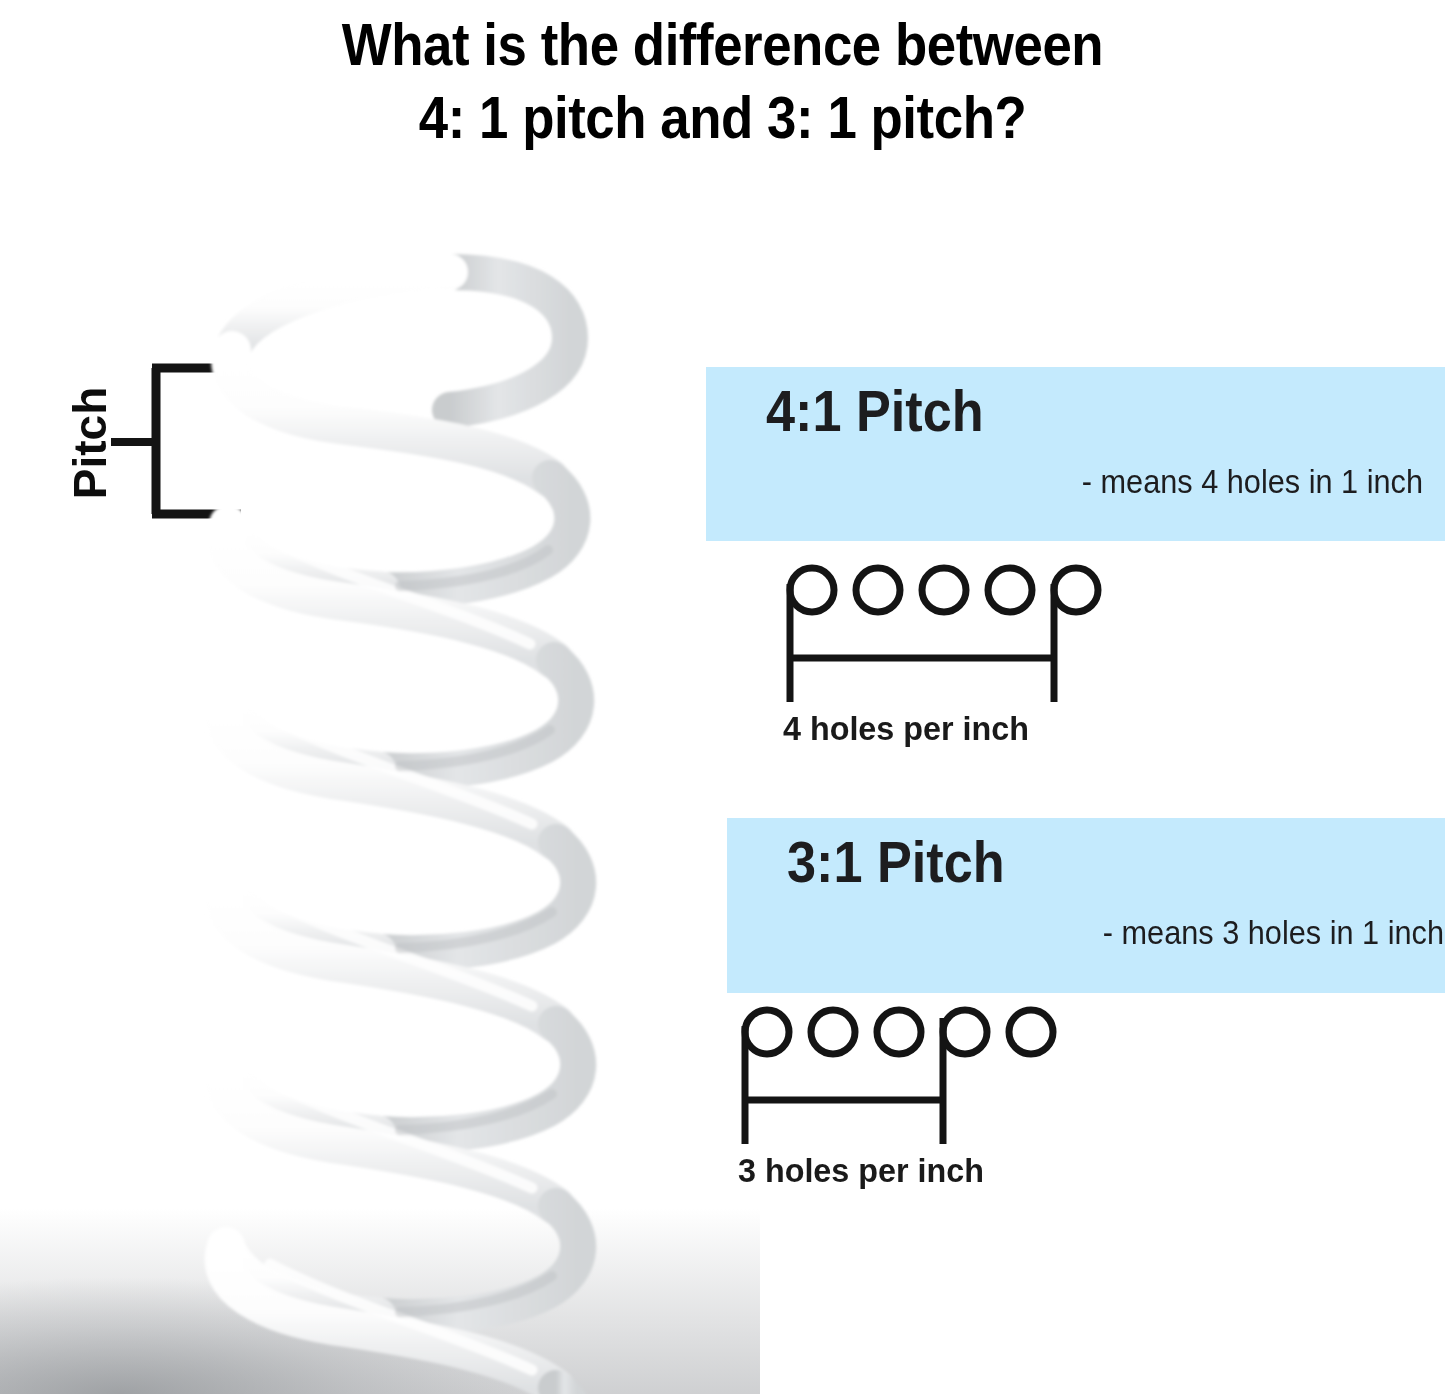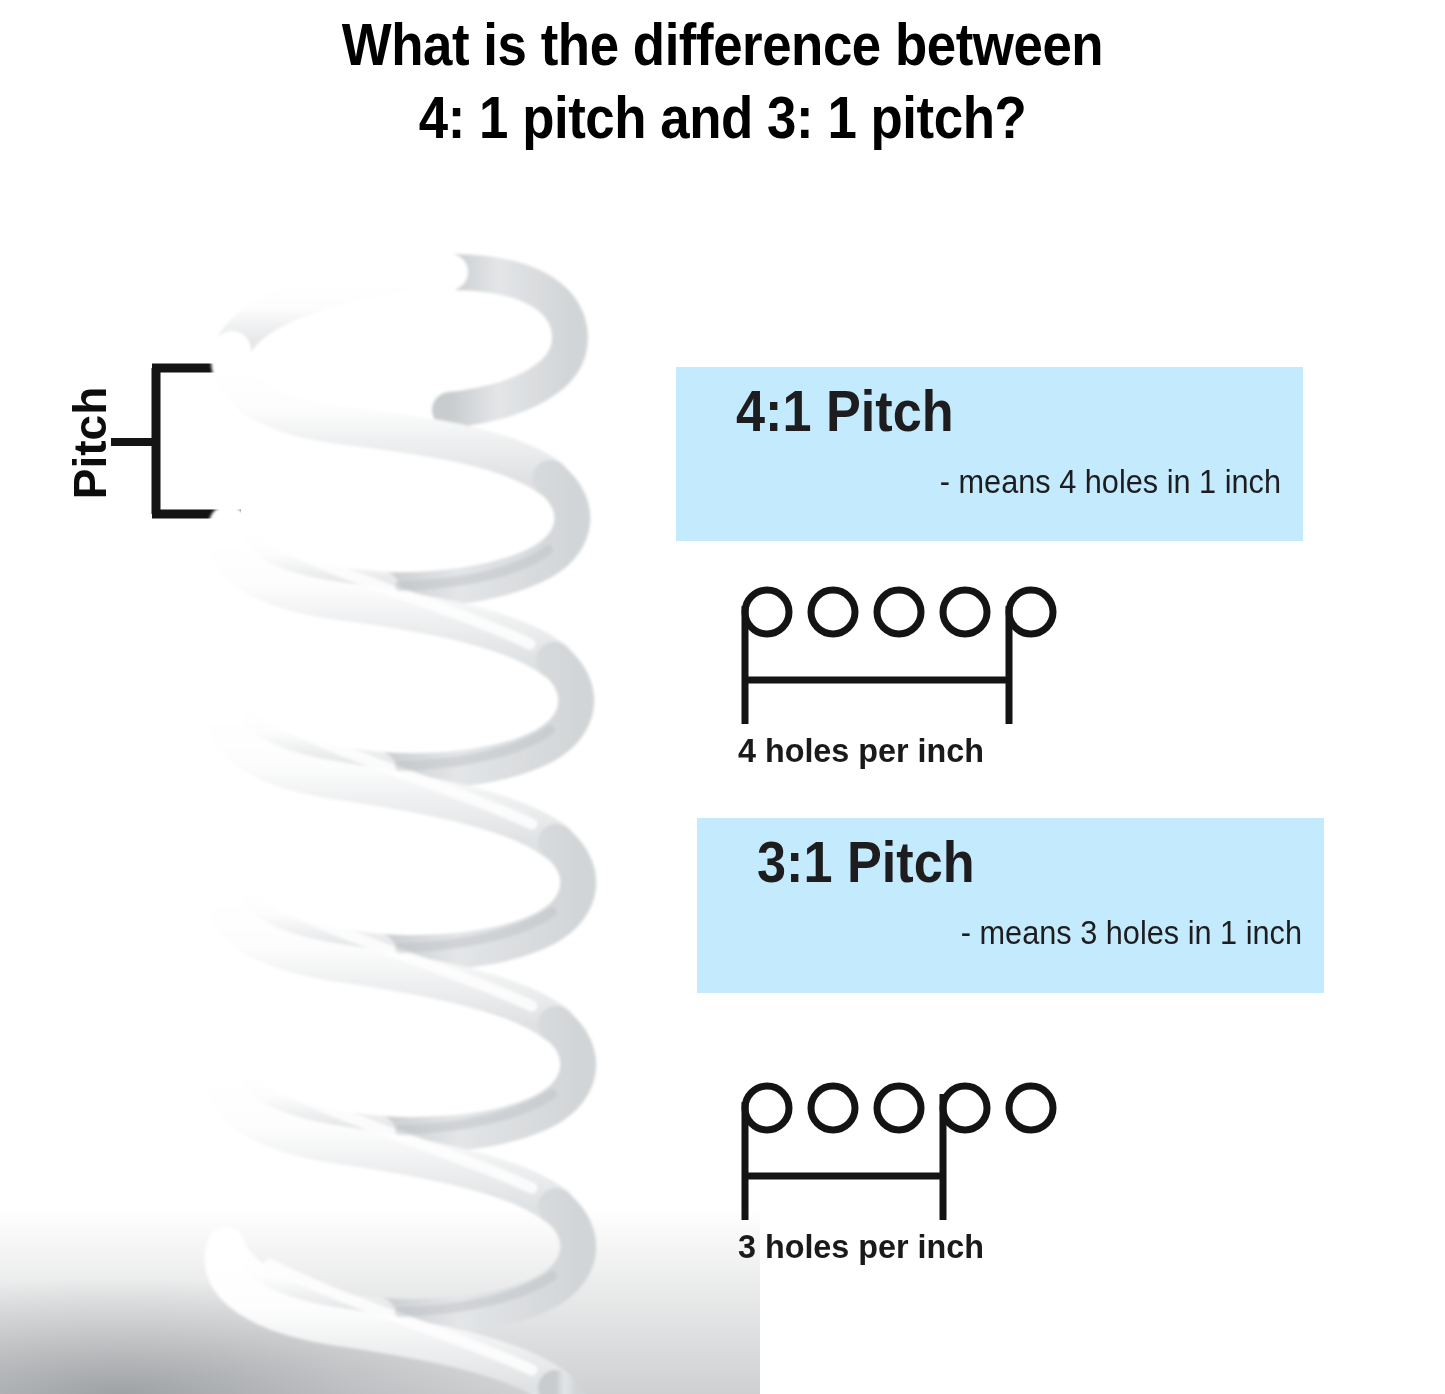--- a/index.html
+++ b/index.html
@@ -30,42 +30,42 @@
   .pitch-label-wrap .txt{
     position:absolute;left:50%;top:50%;
     font-size:46px;font-weight:bold;color:#0d0d0d;white-space:nowrap;
     transform:translate(-50%,-50%) rotate(-90deg);
     transform-origin:center center;
   }
   
   .coil-wrap{position:absolute;left:150px;top:240px;width:470px;height:1160px;}
   
   .callout{
-    position:absolute;left:676px;width:627px;
+    position:absolute;left:706px;width:739px;
     background:#c4eafd;
     box-sizing:border-box;
     padding:14px 22px 10px 60px;
   }
   .callout .heading{
     font-size:58px;font-weight:bold;color:#1d1d1f;line-height:1.02;
     transform:scaleX(0.9);transform-origin:left center;
     letter-spacing:0px;
   }
   .callout .sub{
     margin-top:24px;text-align:right;
     font-size:33px;color:#1d1d1f;line-height:1.1;
     transform:scaleX(0.93);transform-origin:right center;
     white-space:nowrap;
   }
   #callout-41{top:367px;height:174px;}
   #callout-31{top:818px;height:175px;margin-left:21px;}
   
   .holes{position:absolute;left:736px;width:400px;}
-  #holes-41{top:584px;}
-  #holes-31{top:1080px;}
+  #holes-41{top:562px;margin-left:45px;}
+  #holes-31{top:1004px;}
   .holes .svgbox{display:block;}
   .holes .caption{
     margin-top:2px;margin-left:2px;
     font-size:34px;font-weight:bold;color:#1a1a1a;
     transform:scaleX(0.95);transform-origin:left center;
     white-space:nowrap;
   }
 </style>
 </head>
 <body>

